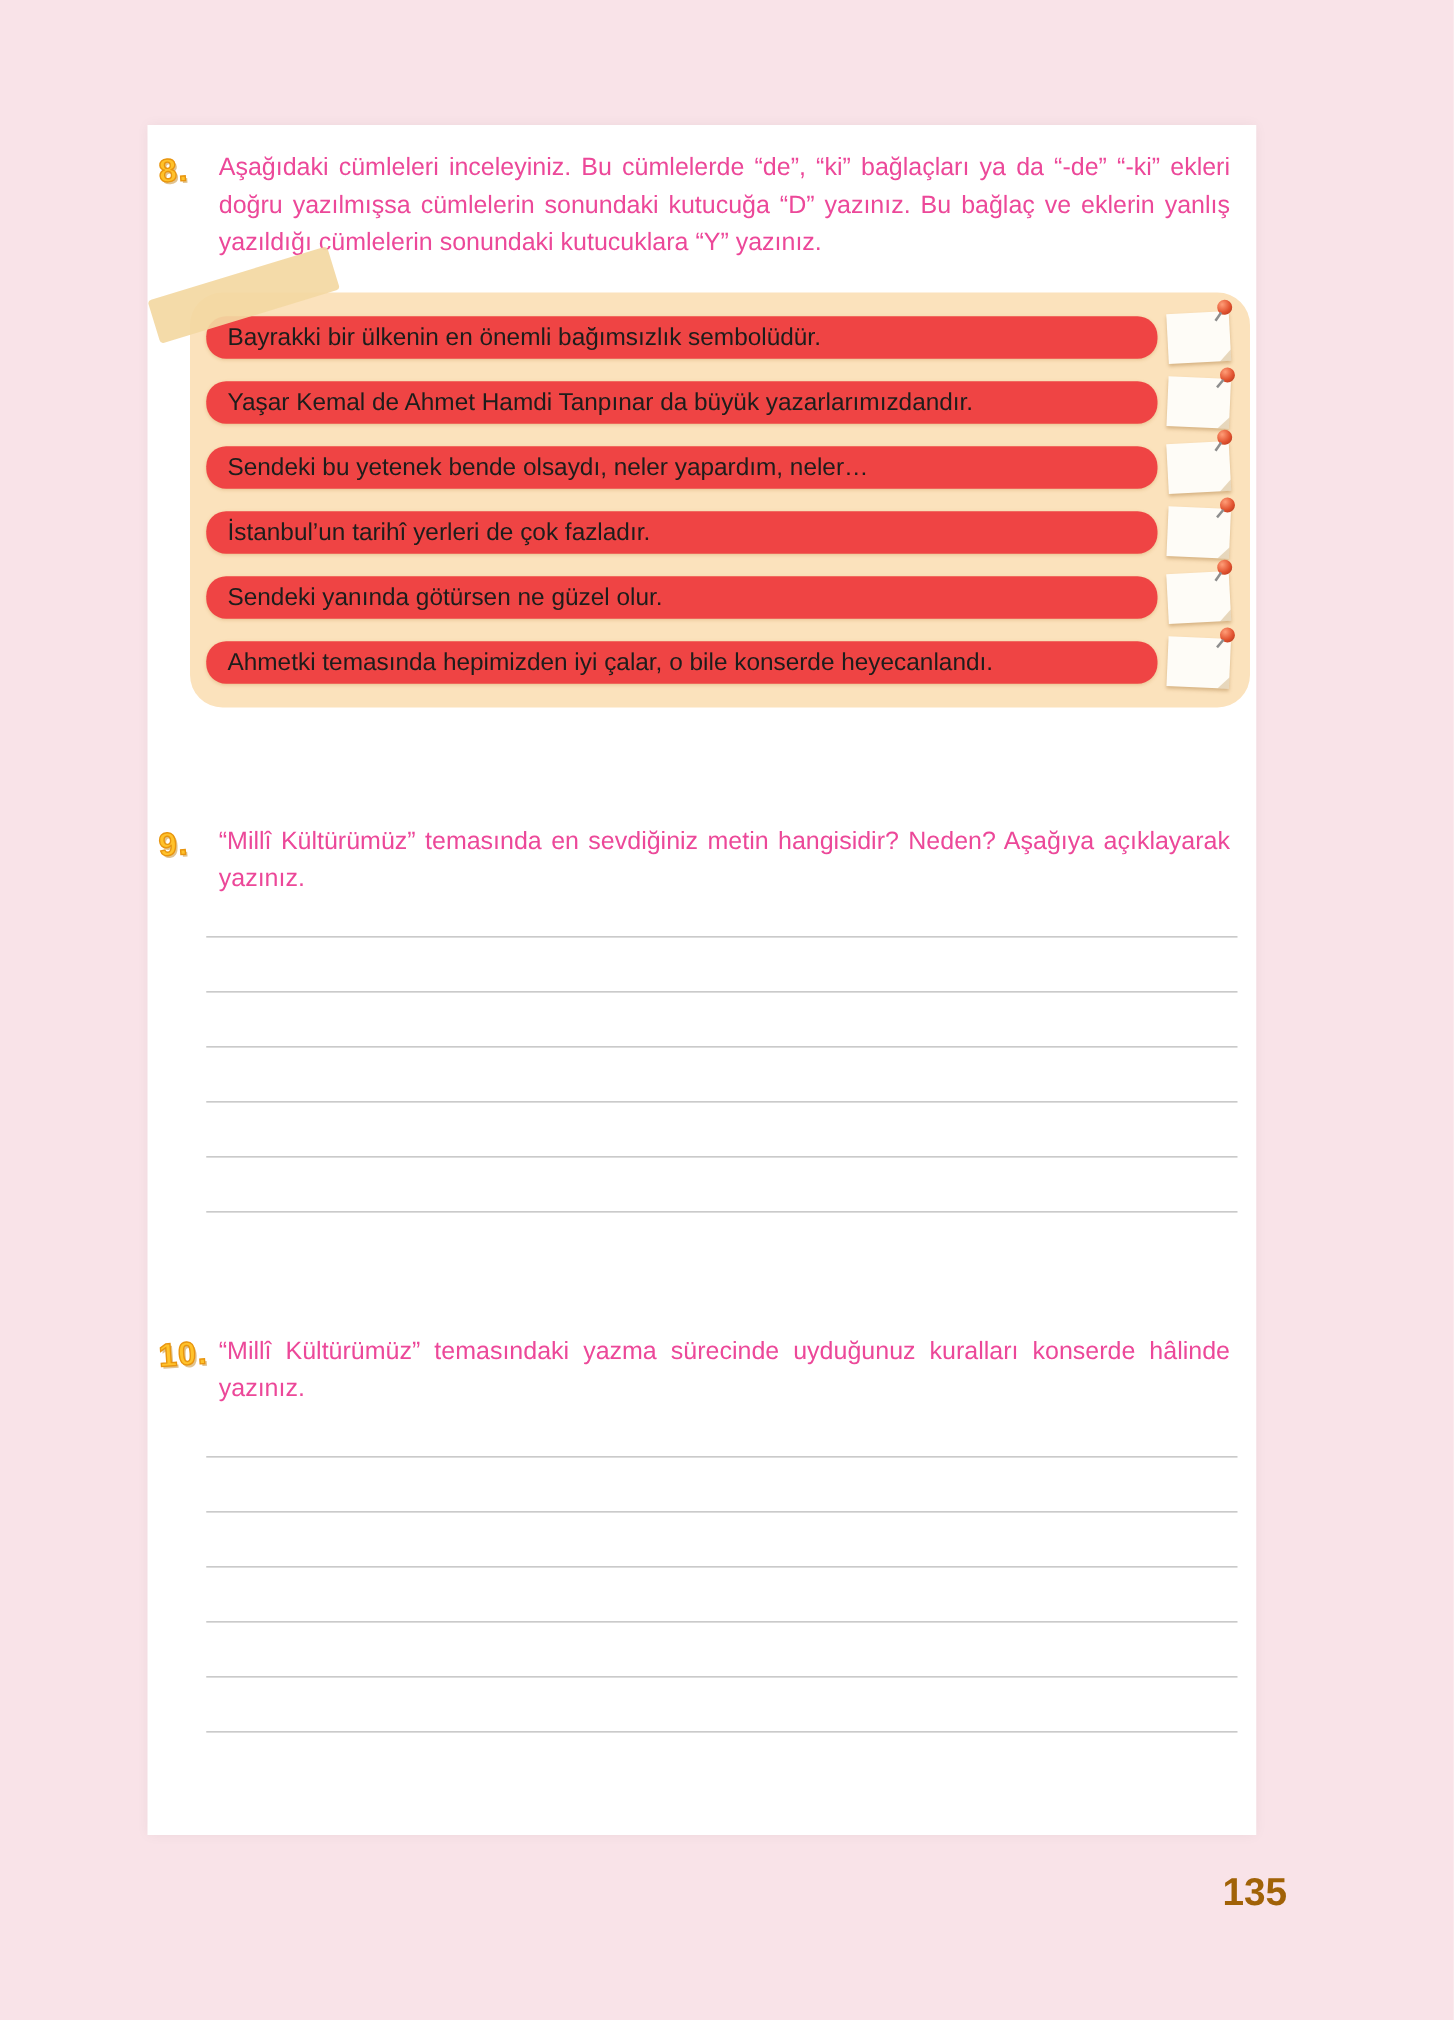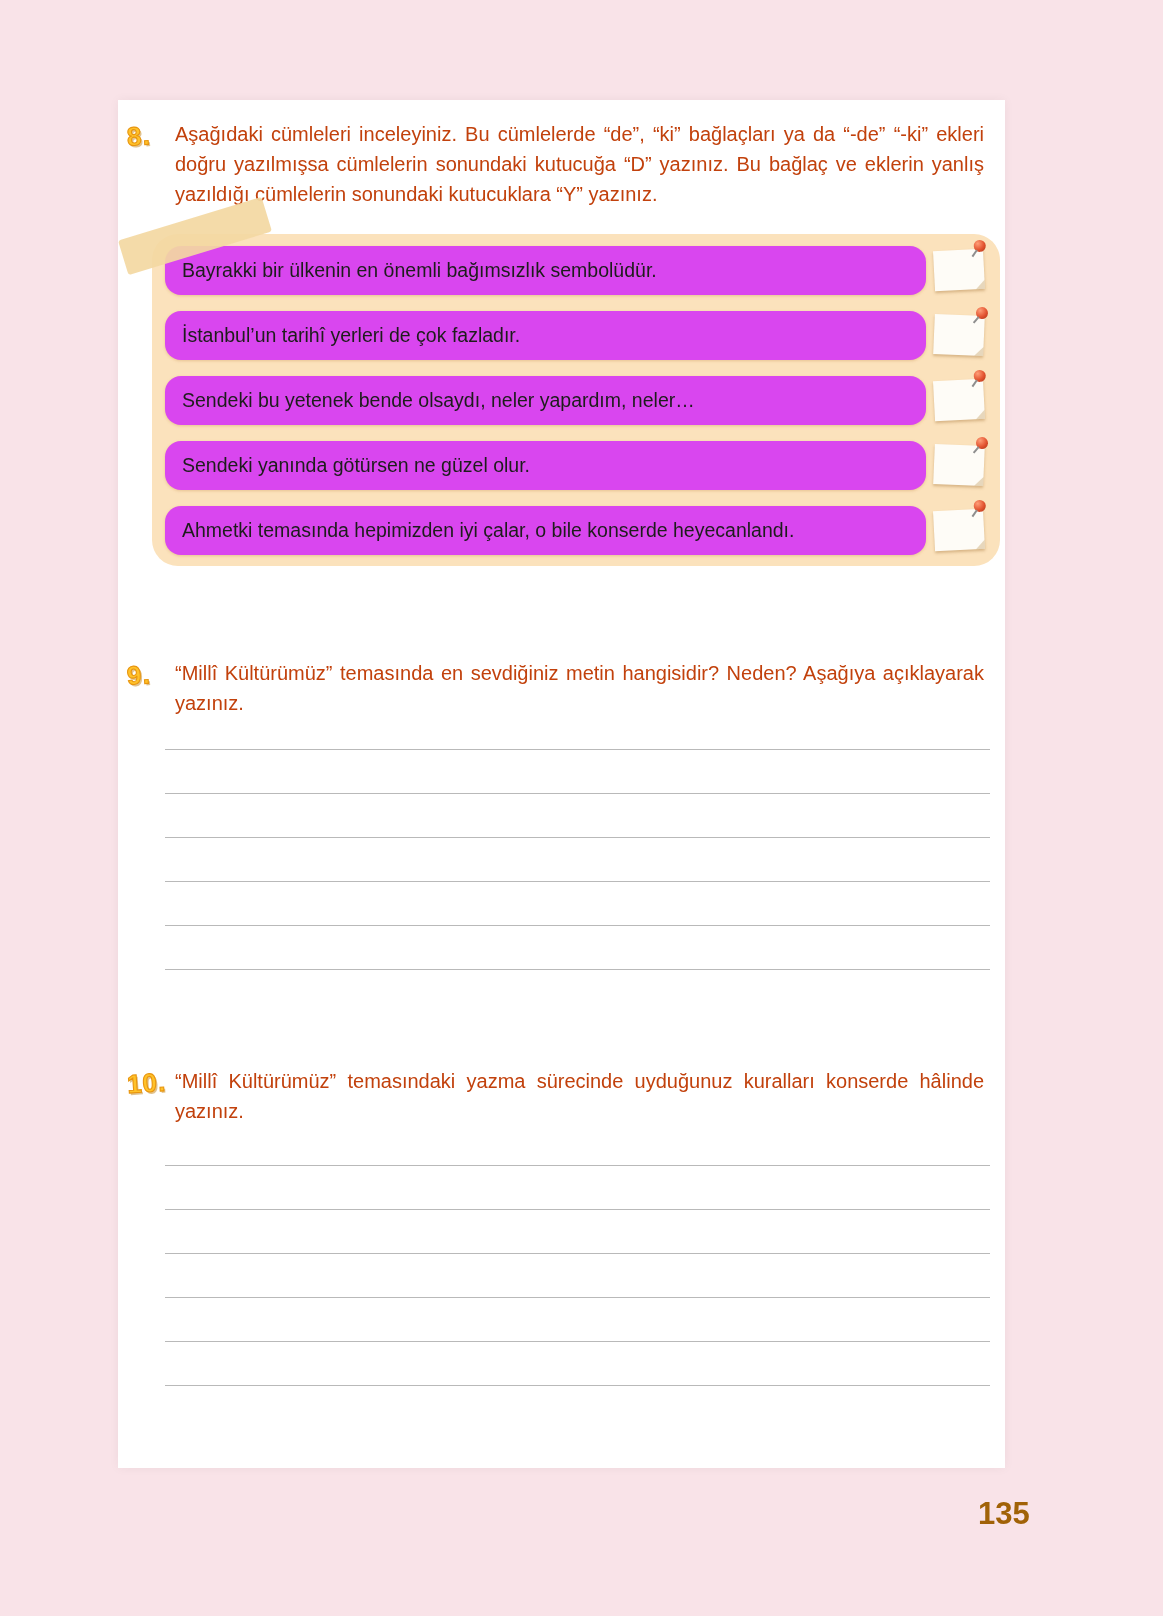--- a/index.html
+++ b/index.html
@@ -21,41 +21,41 @@
   .badge-num {
     display: inline-block;
     font-size: 26px; font-weight: 800;
     color: #ffc22a;
     -webkit-text-stroke: 1.1px #e8950f;
     text-shadow: 1.5px 2px 0 rgba(188,122,8,0.45);
     transform: rotate(-4deg);
     letter-spacing: 1px;
   }
   .instruction {
-    flex: 1; font-size: 20px; line-height: 30px; text-align: justify; color: #c2410c;
+    flex: 1; font-size: 20px; line-height: 30px; text-align: justify; color: #ec4899;
   }
   .ex8-header  { position: absolute; top: 19px;  left: 9px; right: 21px; }
   .ex9-header  { position: absolute; top: 558px; left: 9px; right: 21px; }
   .ex10-header { position: absolute; top: 966px; left: 9px; right: 21px; }
 
   .panel {
     position: absolute; top: 134px; left: 34px; width: 848px; height: 332px;
     background: #fbe2bc; border-radius: 26px;
     padding: 15px 8px 15px 13px;
     display: flex; flex-direction: column; justify-content: space-between;
   }
   .tape {
     position: absolute; top: -16px; left: -32px; width: 150px; height: 36px;
     background: rgba(243,216,162,0.92);
     transform: rotate(-17deg);
     border-radius: 3px;
   }
   .s-row { display: flex; align-items: center; height: 42px; }
   .s-box {
-    flex: 1; height: 49px; background: #d946ef; border-radius: 16px;
+    flex: 1; height: 34px; background: #ef4444; border-radius: 16px;
     display: flex; align-items: center; padding: 4px 17px;
     font-size: 19.5px; color: #1d1d1b; white-space: nowrap; overflow: hidden;
     box-shadow: 0 1px 3px rgba(185,120,40,0.28);
   }
   .note-slot { flex: 0 0 66px; display: flex; justify-content: center; }
   .note {
     position: relative; width: 50px; height: 40px;
     background: #fefcf7;
     box-shadow: 0 2px 3px rgba(150,95,30,0.35);
   }
@@ -100,29 +100,37 @@
   <div class="panel">
     <div class="s-row">
       <div class="s-box">Bayrakki bir ülkenin en önemli bağımsızlık sembolüdür.</div>
       <div class="note-slot">
         <div class="note">
             <span class="pin"></span>
           </div>
       </div>
     </div>
     <div class="s-row">
-      <div class="s-box">İstanbul’un tarihî yerleri de çok fazladır.</div>
+      <div class="s-box">Yaşar Kemal de Ahmet Hamdi Tanpınar da büyük yazarlarımızdandır.</div>
       <div class="note-slot">
         <div class="note">
             <span class="pin"></span>
           </div>
       </div>
     </div>
     <div class="s-row">
       <div class="s-box">Sendeki bu yetenek bende olsaydı, neler yapardım, neler…</div>
+      <div class="note-slot">
+        <div class="note">
+            <span class="pin"></span>
+          </div>
+      </div>
+    </div>
+    <div class="s-row">
+      <div class="s-box">İstanbul’un tarihî yerleri de çok fazladır.</div>
       <div class="note-slot">
         <div class="note">
             <span class="pin"></span>
           </div>
       </div>
     </div>
     <div class="s-row">
       <div class="s-box">Sendeki yanında götürsen ne güzel olur.</div>
       <div class="note-slot">
         <div class="note">

